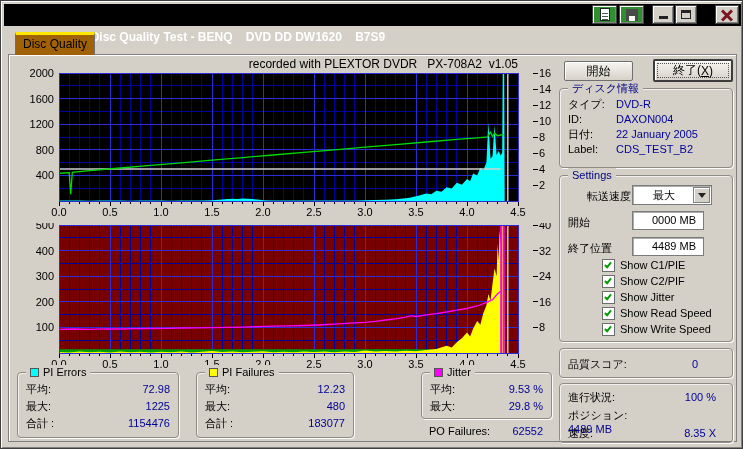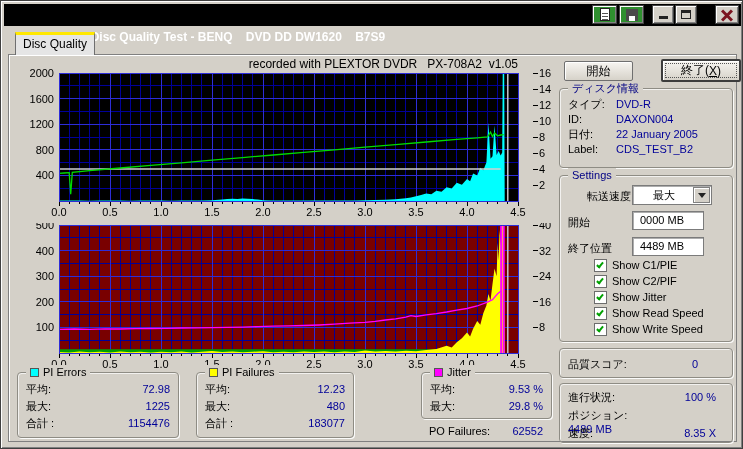--- a/index.html
+++ b/index.html
@@ -15,21 +15,21 @@
     background-image:repeating-linear-gradient(#fff 0 2px,#555 2px 3px);background-size:6px 100%;background-position:1px 2px;background-repeat:no-repeat;}
   .floppy-icon{width:12px;height:12px;background:#4a4a4a;position:relative;}
   .floppy-icon::after{content:"";position:absolute;left:3px;bottom:0;width:6px;height:5px;background:#fff;}
   .min-icon{width:9px;height:9px;position:relative;}
   .min-icon::after{content:"";position:absolute;left:0;bottom:0;width:9px;height:3px;background:#222;}
   .max-icon{width:10px;height:9px;border:1px solid #222;border-top:3px solid #222;}
   .close-icon{width:12px;height:12px;position:relative;}
   .close-icon::before,.close-icon::after{content:"";position:absolute;left:-1px;top:5px;width:14px;height:3px;background:#7b1420;}
   .close-icon::before{transform:rotate(45deg);}
   .close-icon::after{transform:rotate(-45deg);}
-  .tab{position:absolute;left:14px;top:31px;width:80px;height:23px;background:#e5e5e5;
+  .tab{position:absolute;left:14px;top:31px;width:80px;height:23px;background:#a16207;
     border:1px solid #6f6f6f;border-bottom:none;border-top:3px solid #ffe800;
     font-size:12px;text-align:center;line-height:19px;z-index:3;}
   .tabpage{position:absolute;left:7px;top:53px;width:729px;height:388px;background:#D4D0C8;
     border:1px solid #808080;box-shadow:inset 1px 1px 0 #fff;}
   svg{position:absolute;}
   .axlbl{font-size:11px;fill:#000;}
   .cht{font-size:12px;fill:#000;}
   .groupbox{position:absolute;border:1px solid #8e8c84;border-radius:4px;
     box-shadow:1px 1px 0 rgba(255,255,255,.9),inset 1px 1px 0 rgba(255,255,255,.7);}
   .gb-title{position:absolute;top:-8px;left:8px;background:#D4D0C8;padding:0 4px;
@@ -38,27 +38,27 @@
   .lg-sq{display:inline-block;width:9px;height:9px;border:1px solid #555;vertical-align:-1px;margin-right:4px;}
   .row{position:absolute;left:8px;right:8px;display:flex;justify-content:space-between;font-size:11px;height:14px;line-height:14px;}
   .row .lab{color:#000;white-space:nowrap;}
   .row .val{color:#000098;white-space:nowrap;}
   .btn{position:absolute;background:linear-gradient(#f7f5f1,#d6d2c9);border:1px solid #6f6f6f;border-radius:2px;
     font-size:12px;color:#000;display:flex;align-items:center;justify-content:center;box-shadow:inset 1px 1px 0 #fff;}
   .btn-default{border:2px solid #3c3c3c;}
   .focus-rect{position:absolute;left:2px;right:2px;top:2px;bottom:2px;border:1px dotted #555;
     display:flex;align-items:center;justify-content:center;font-size:12px;}
   .sunken{background:#fff;border:1px solid #7b7b7b;box-shadow:inset 1px 1px 0 #adadad;font-size:11px;color:#000;}
-  .field{position:absolute;height:19px;line-height:17px;padding-left:7px;}
+  .field{position:absolute;height:19px;line-height:17px;padding-left:19px;}
   .combo{position:absolute;height:20px;line-height:18px;padding-left:20px;}
   .combo-btn{position:absolute;right:1px;top:1px;width:17px;height:16px;background:#D4D0C8;
     border:1px solid #808080;box-shadow:inset 1px 1px 0 #fff;display:flex;align-items:center;justify-content:center;}
   .arrow-down{width:0;height:0;border-left:4px solid transparent;border-right:4px solid transparent;border-top:5px solid #222;}
   .lbl{position:absolute;font-size:11px;color:#000;white-space:nowrap;}
-  .cbrow{position:absolute;left:0;height:14px;display:flex;align-items:center;font-size:11px;color:#000;padding-left:34px;}
+  .cbrow{position:absolute;left:8px;height:14px;display:flex;align-items:center;font-size:11px;color:#000;padding-left:34px;}
   .cb{width:13px;height:13px;background:#fff;border:1px solid #6d6d6d;margin-right:5px;position:relative;flex:none;}
   .check{position:absolute;left:3px;top:1px;width:4px;height:7px;border-right:2px solid #00A000;border-bottom:2px solid #00A000;transform:rotate(40deg);}
 </style>
 </head>
 <body>
 
 <div class="window">
 
   <div class="titlebar">
     <span>CD Speed : Disc Quality Test - BENQ&nbsp;&nbsp;&nbsp;&nbsp;DVD DD DW1620&nbsp;&nbsp;&nbsp;&nbsp;B7S9</span>
@@ -400,21 +400,21 @@
       </div>
   </div>
   <div class="row" style="left:428px;top:423px;width:114px;right:auto;">
     <span class="lab">PO Failures:</span>
     <span class="val">62552</span>
   </div>
 
   <div class="btn" style="left:563px;top:60px;width:69px;height:20px;">
     <span>開始</span>
   </div>
-  <div class="btn btn-default" style="left:652px;top:58px;width:80px;height:23px;margin-left:8px;">
+  <div class="btn btn-default" style="left:652px;top:58px;width:80px;height:23px;">
     <span class="focus-rect">
         <span>終了(</span>
         <span style="text-decoration:underline;">X</span>
         <span>)</span>
       </span>
   </div>
 
   <div class="groupbox" style="left:558px;top:87px;width:174px;height:80px;">
     <span class="gb-title">ディスク情報</span>
     <div class="row" style="top:8px;">

